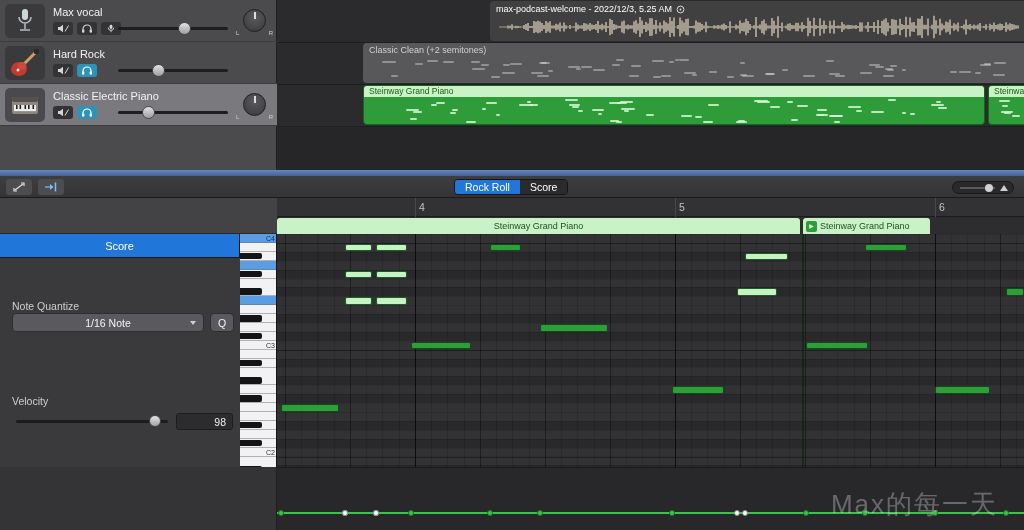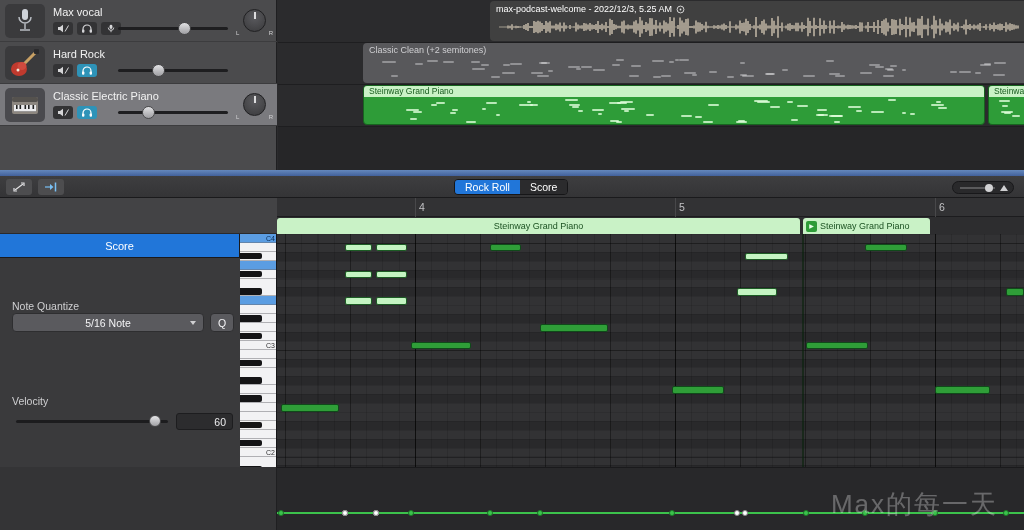--- a/index.html
+++ b/index.html
@@ -415,29 +415,29 @@
   </section>
 
   <div class="insp-header">
   </div>
   <div class="insp-tabs">
     <div class="insp-tab active">Score</div>
   </div>
   <div class="insp-body">
     <div class="insp-label" id="tq-label">Note Quantize</div>
     <div class="dropdown">
-      <span>5/16 Note</span>
+      <span>1/16 Note</span>
       <span class="dd-chev"></span>
     </div>
     <div class="q-btn">Q</div>
     <div class="insp-label" id="vel-label">Velocity</div>
     <div class="vel-slider">
         <div id="vel-thumb" style="left: 133.2px;"></div>
       </div>
-    <div class="vel-value">60</div>
+    <div class="vel-value">98</div>
   </div>
   <div class="bottom-left"></div>
 
   <div class="ruler">
     <div class="ruler-tick" style="left:138px"></div>
     <div class="ruler-tick" style="left:398px"></div>
     <div class="ruler-tick" style="left:658px"></div>
     <span class="ruler-num" style="left:142px">4</span>
     <span class="ruler-num" style="left:402px">5</span>
     <span class="ruler-num" style="left:662px">6</span>

